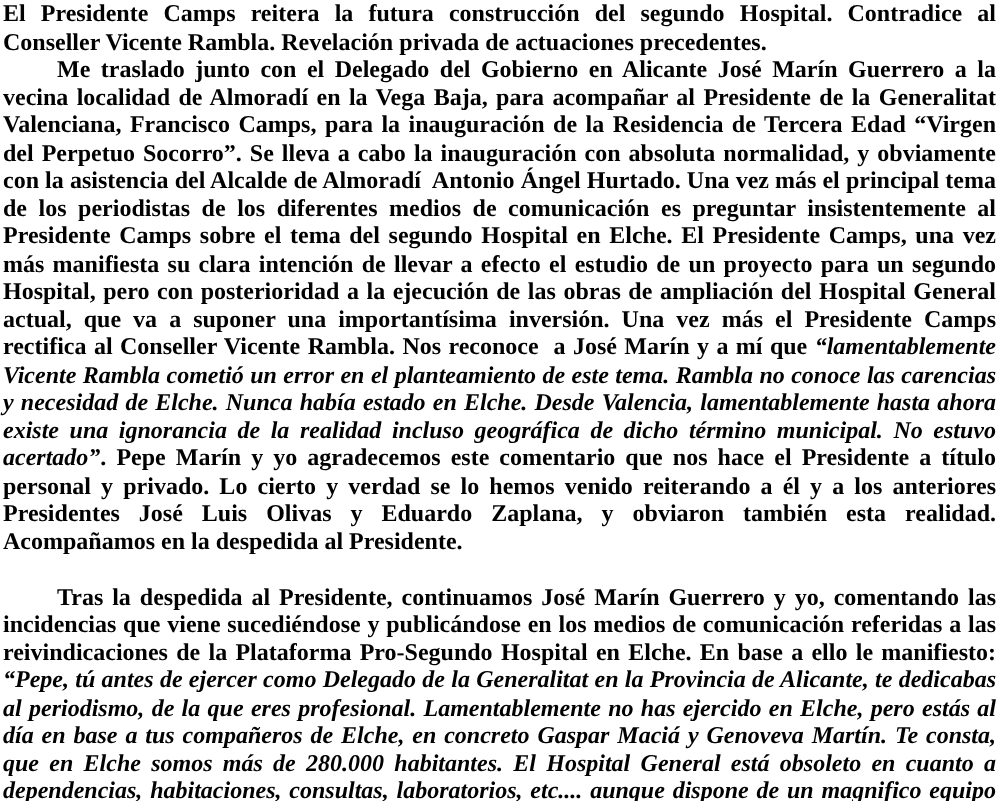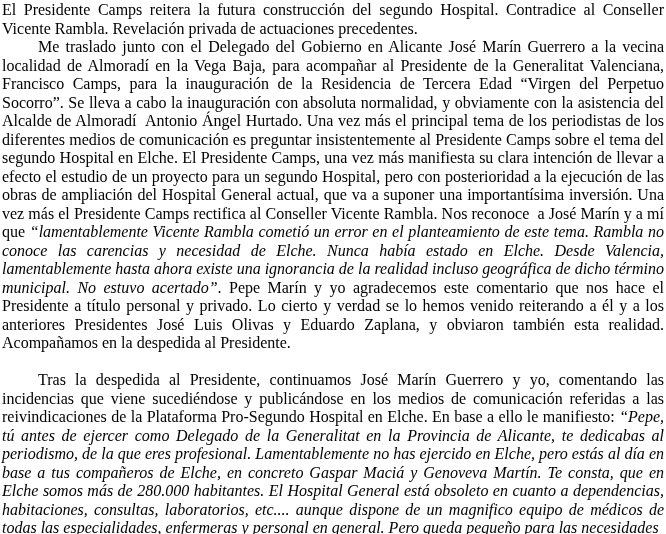--- a/index.html
+++ b/index.html
@@ -15,23 +15,24 @@
     font-size: 16px;
     line-height: 18.5px;
     overflow: hidden;
   }
   .page {
     padding: 1px 2px 0 2px;
   }
   p {
     margin: 0;
     text-align: justify;
+    font-weight: bold;
   }
   .title {
-    font-weight: normal;
+    font-weight: bold;
   }
   .body-para {
     text-indent: 36px;
   }
   .para-gap {
     margin-top: 18.5px;
   }
   .italic {
     font-style: italic;
   }

